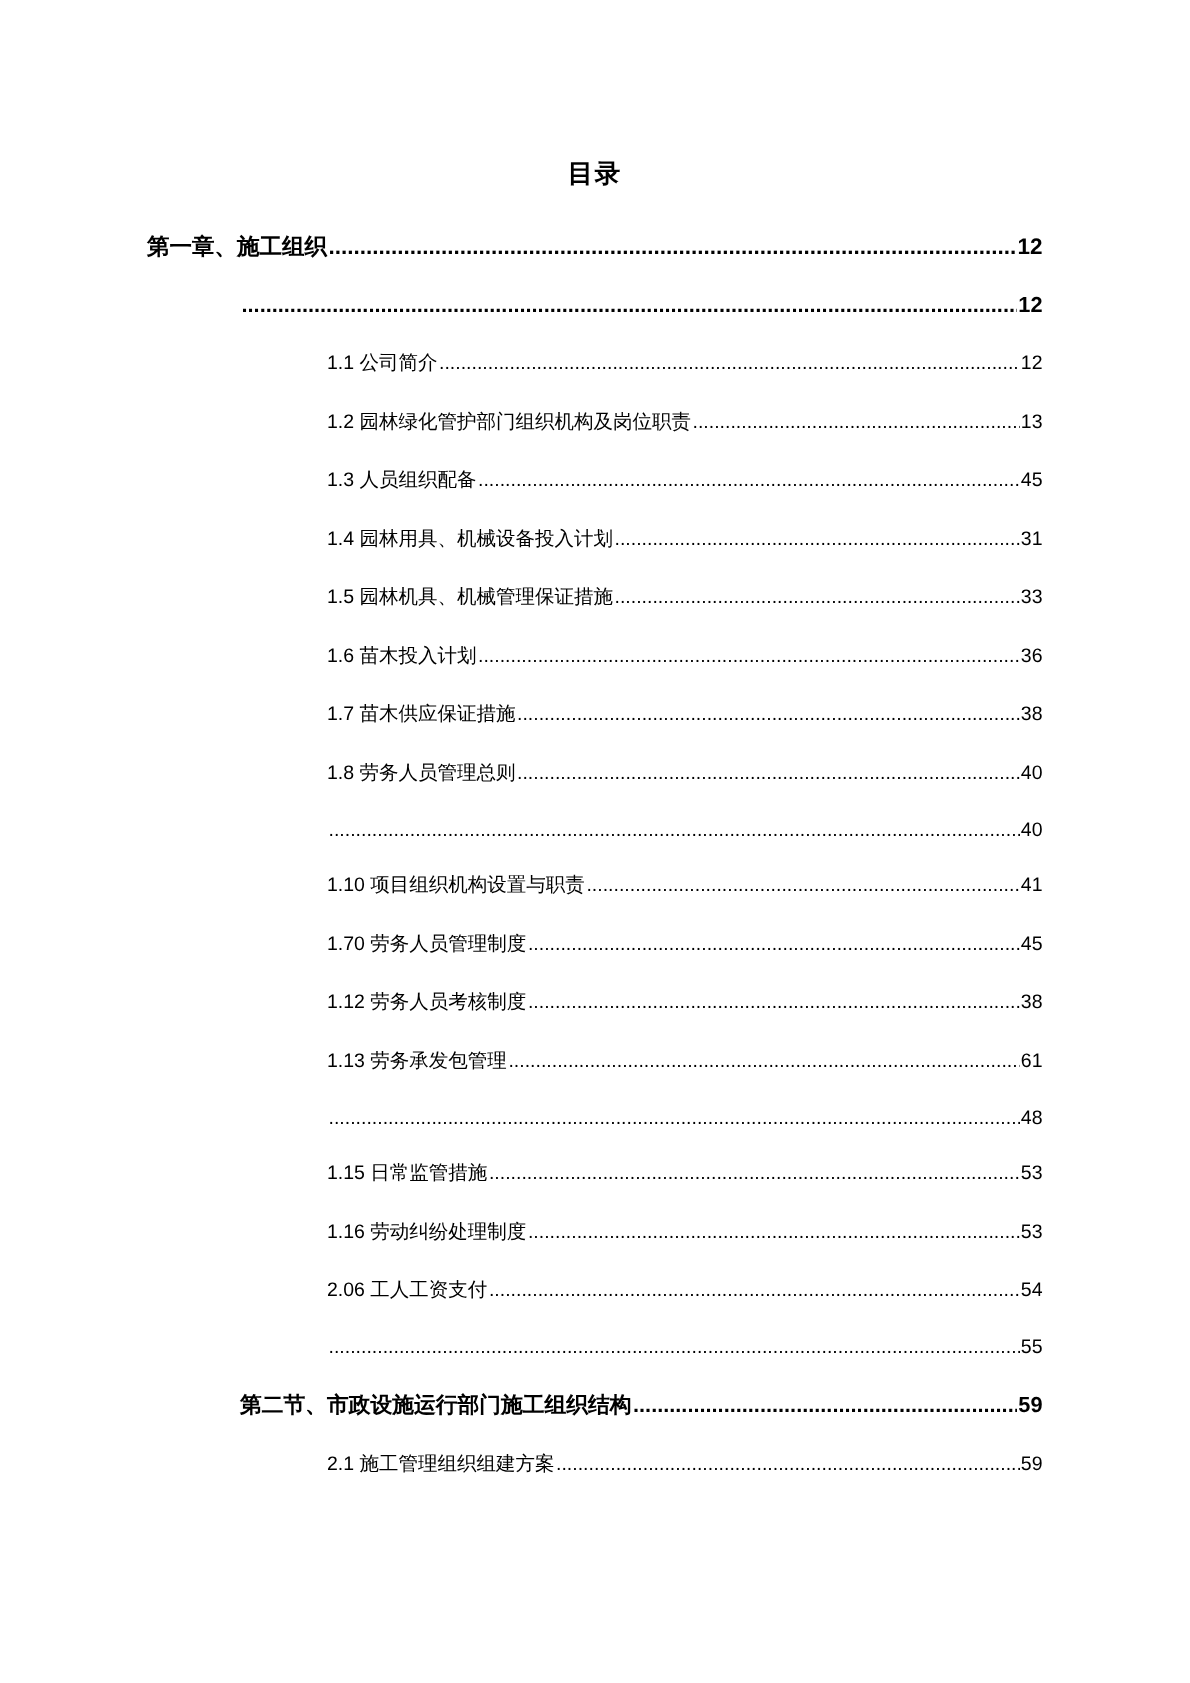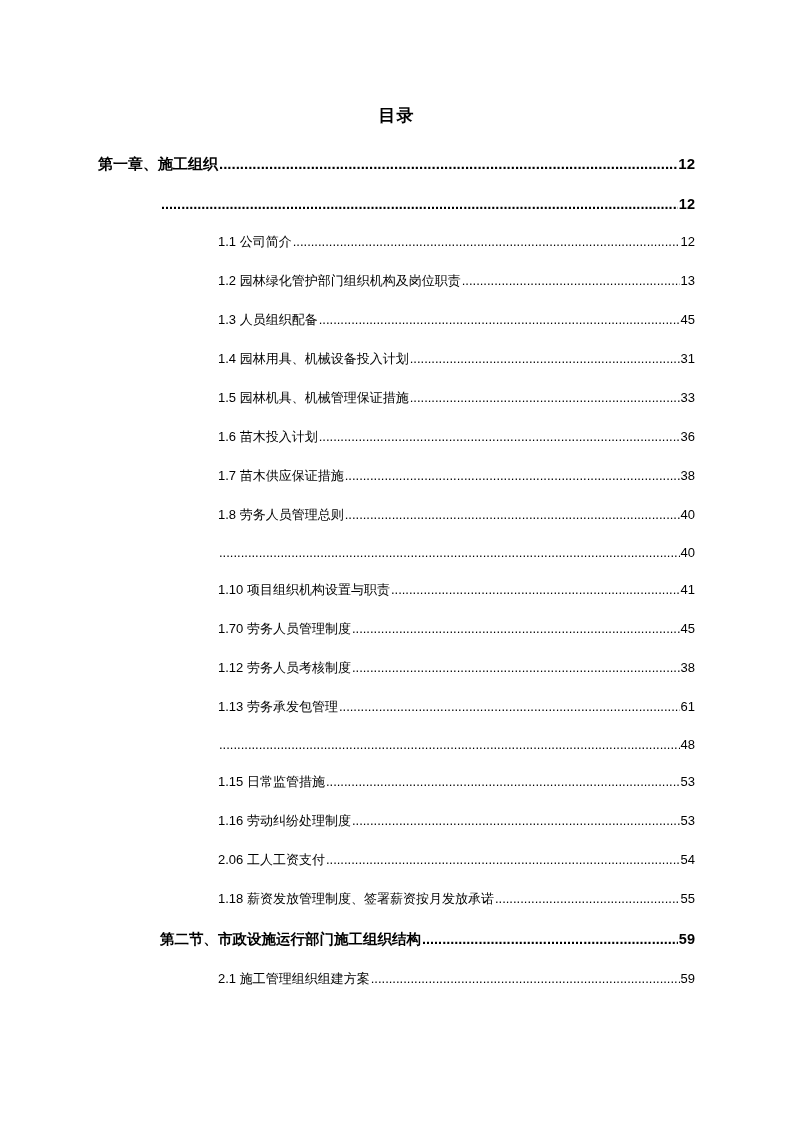--- a/index.html
+++ b/index.html
@@ -175,21 +175,20 @@
         <span class="label">1.16 劳动纠纷处理制度</span>
         <span class="dots">........................................................................................................................................................................................................</span>
         <span class="page-num">53</span>
       </li>
       <li class="toc-entry lvl3">
         <span class="label">2.06 工人工资支付</span>
         <span class="dots">........................................................................................................................................................................................................</span>
         <span class="page-num">54</span>
       </li>
       <li class="toc-entry lvl3">
-        <span class="label">1.18 薪资发放管理制度、签署薪资按月发放承诺</span>
         <span class="dots">........................................................................................................................................................................................................</span>
         <span class="page-num">55</span>
       </li>
       <li class="toc-entry lvl2">
         <span class="label">第二节、市政设施运行部门施工组织结构</span>
         <span class="dots">........................................................................................................................................................................................................</span>
         <span class="page-num">59</span>
       </li>
       <li class="toc-entry lvl3">
         <span class="label">2.1 施工管理组织组建方案</span>

